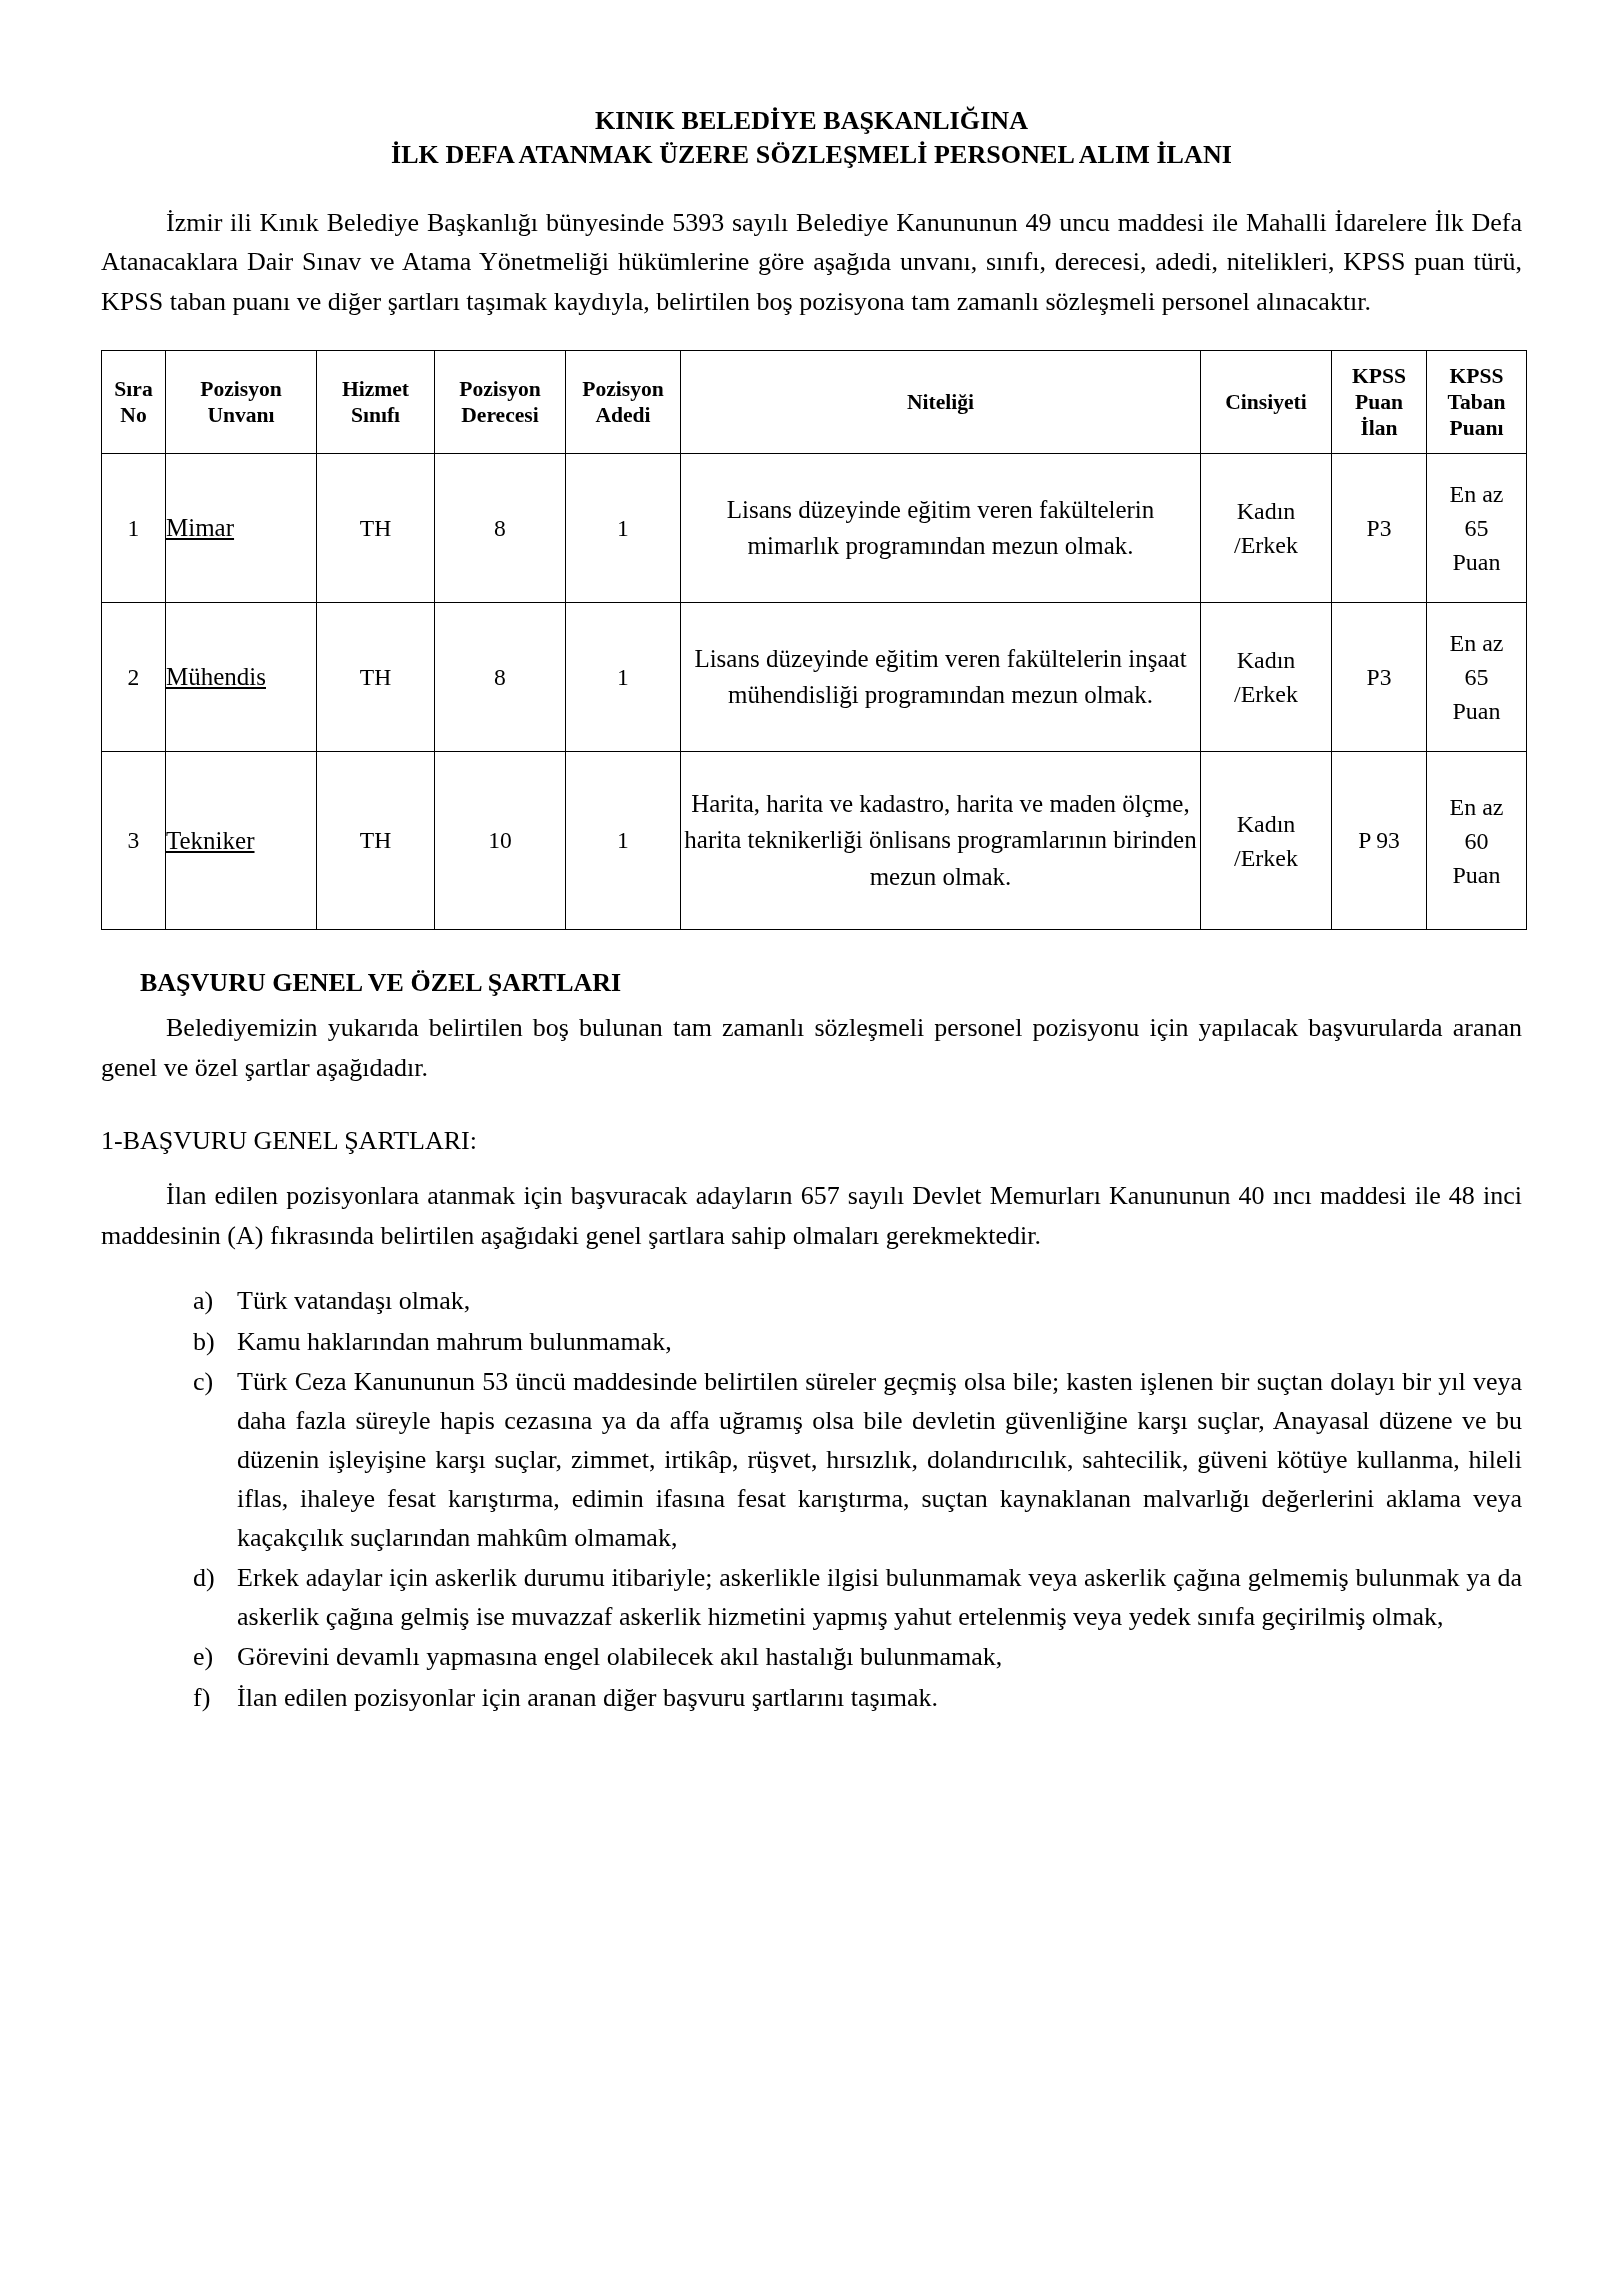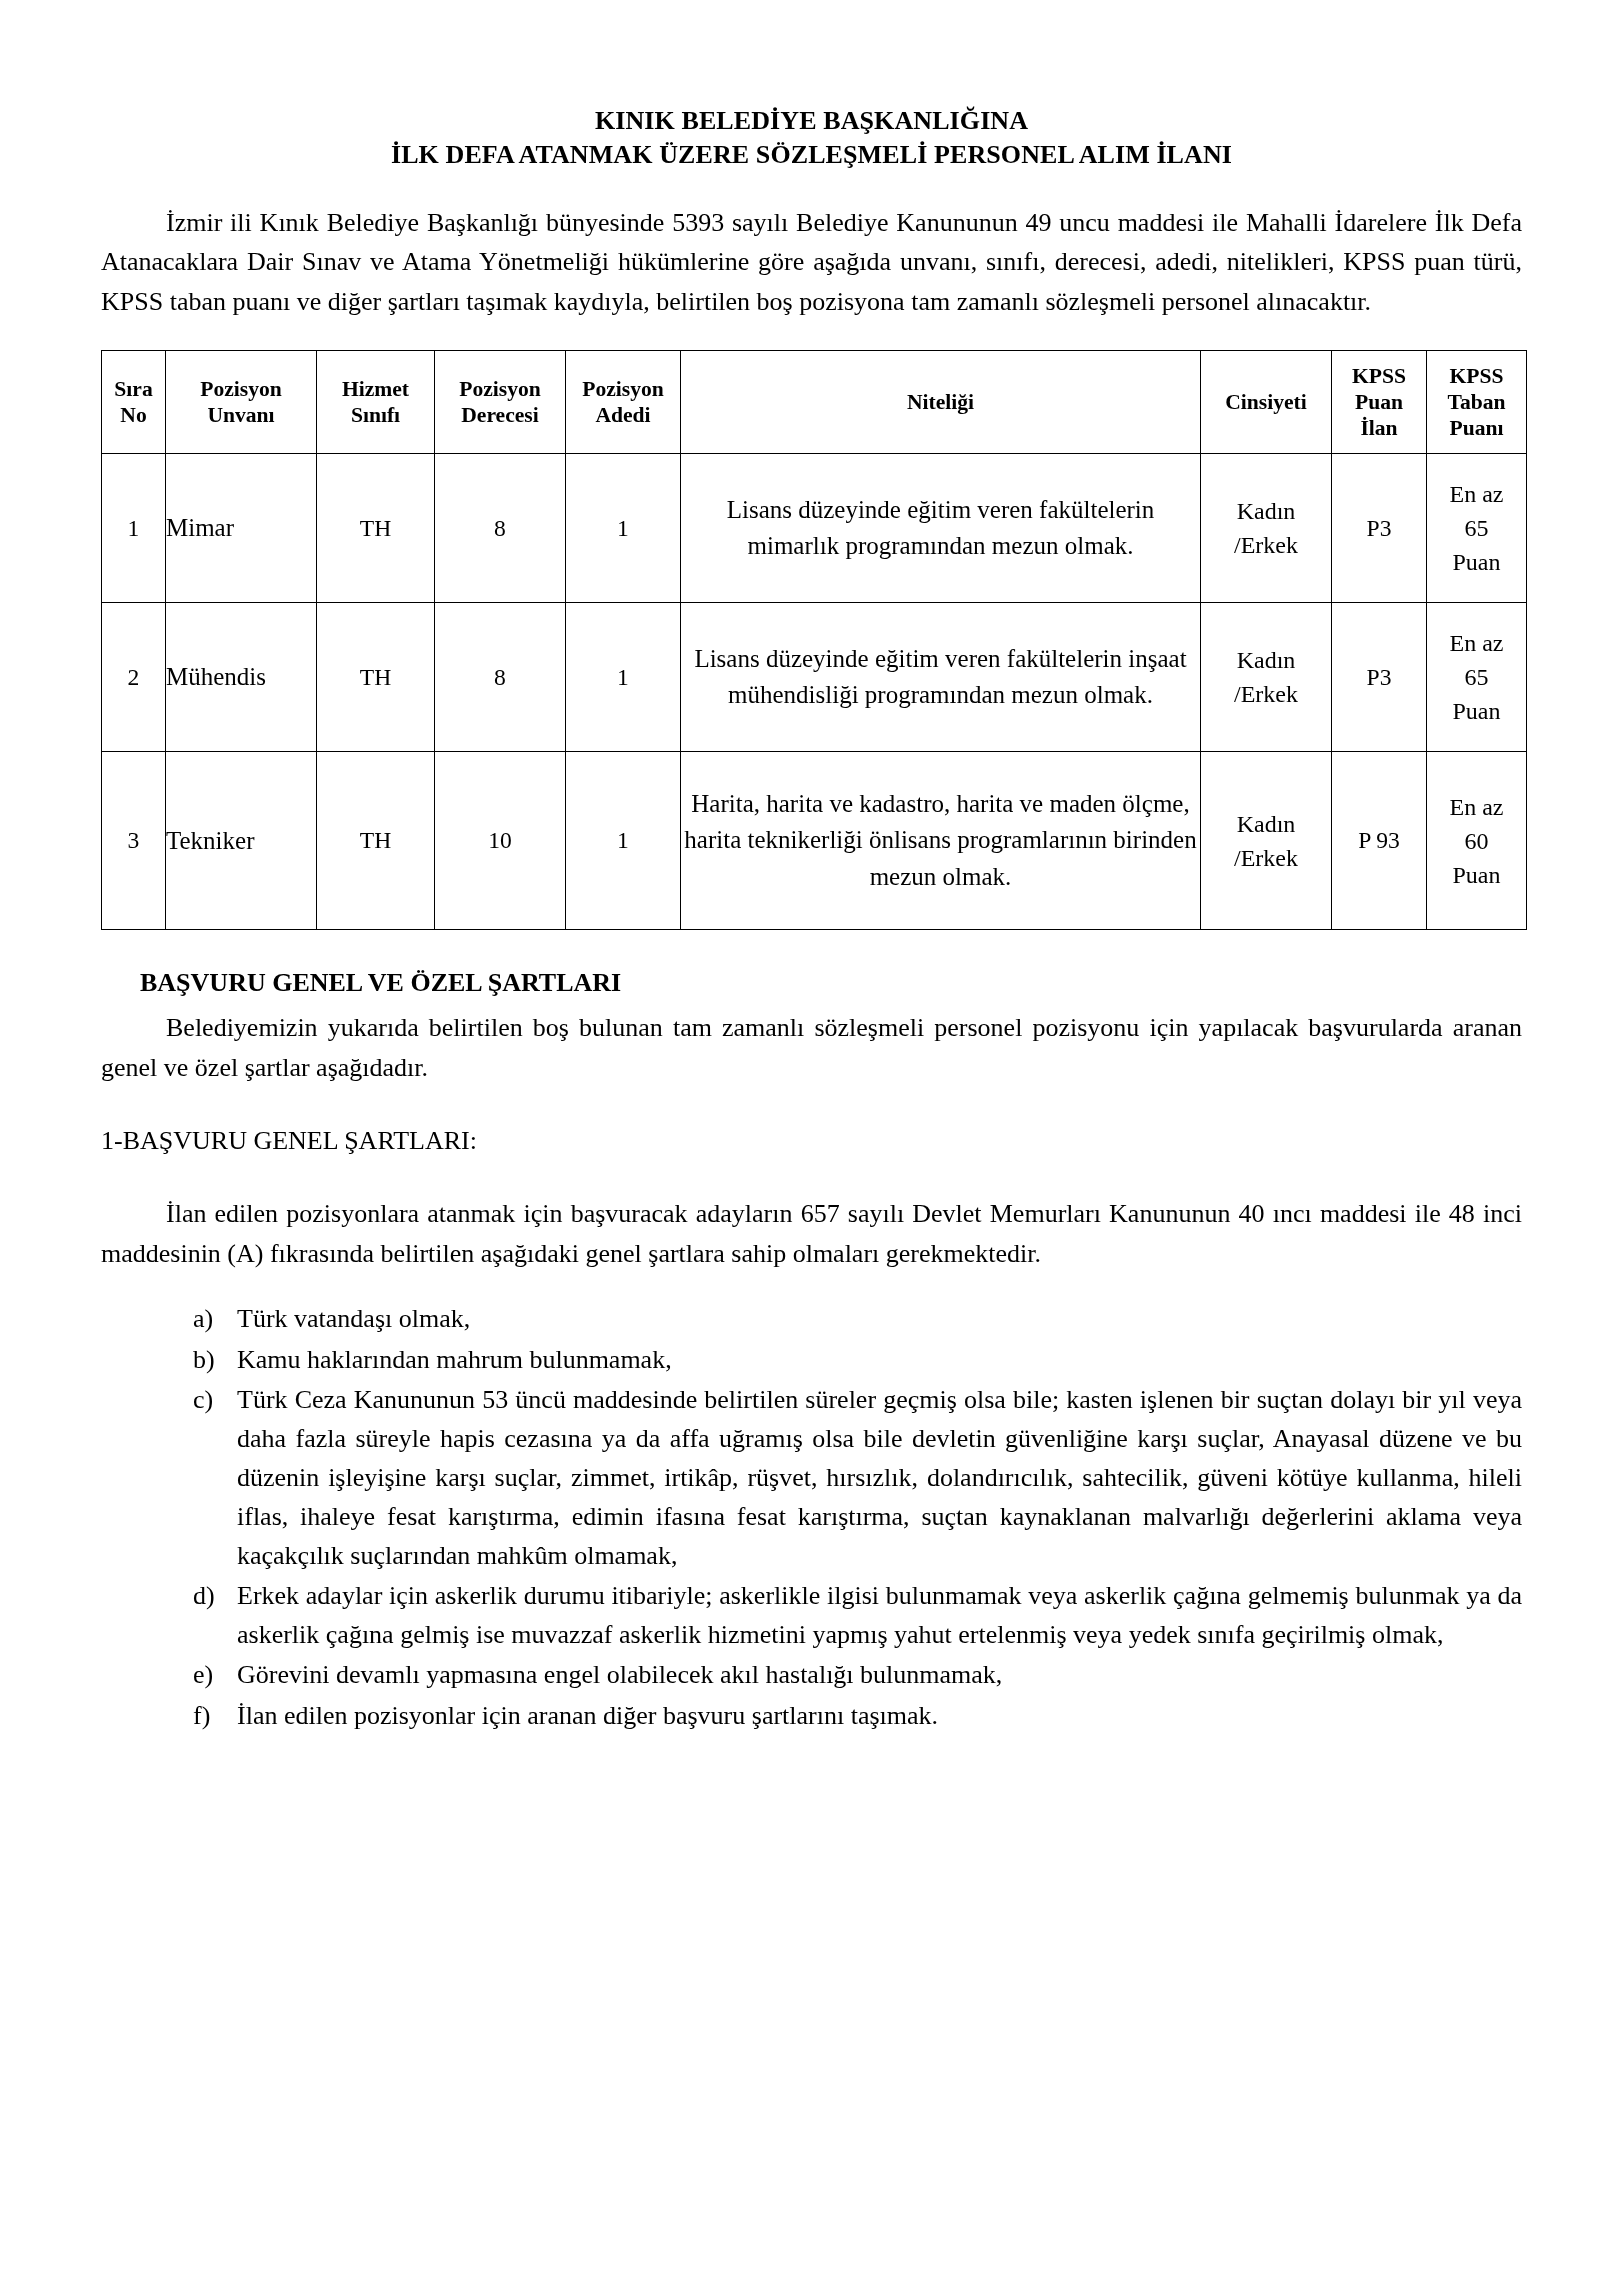--- a/index.html
+++ b/index.html
@@ -76,20 +76,21 @@
   .c-ptaban { width: 100px; }
 
   td.cell-center {
     text-align: center;
     font-size: 23.6px;
   }
   td.cell-left {
     text-align: left;
     font-size: 25px;
     padding-left: 3.9px;
+    text-decoration: underline;
   }
   td.cell-nitelik {
     text-align: center;
     font-size: 25px;
     line-height: 1.46;
     padding: 6.5px 5.2px 6.5px 6.5px;
     vertical-align: top;
   }
   td.cell-stack {
     text-align: center;
@@ -114,21 +115,21 @@
     margin-left: 0;
   }
   .body-para {
     font-size: 26px;
     line-height: 1.52;
     text-align: justify;
     text-indent: 65px;
     margin-top: 10px;
   }
   .body-para.spaced {
-    margin-top: 38px;
+    margin-top: 20px;
   }
 
   
   ol.alpha-list {
     margin: 23.6px 0 0 0;
     padding: 0 0 0 92px;
     list-style: none;
     font-size: 26px;
   }
   ol.alpha-list > li {

